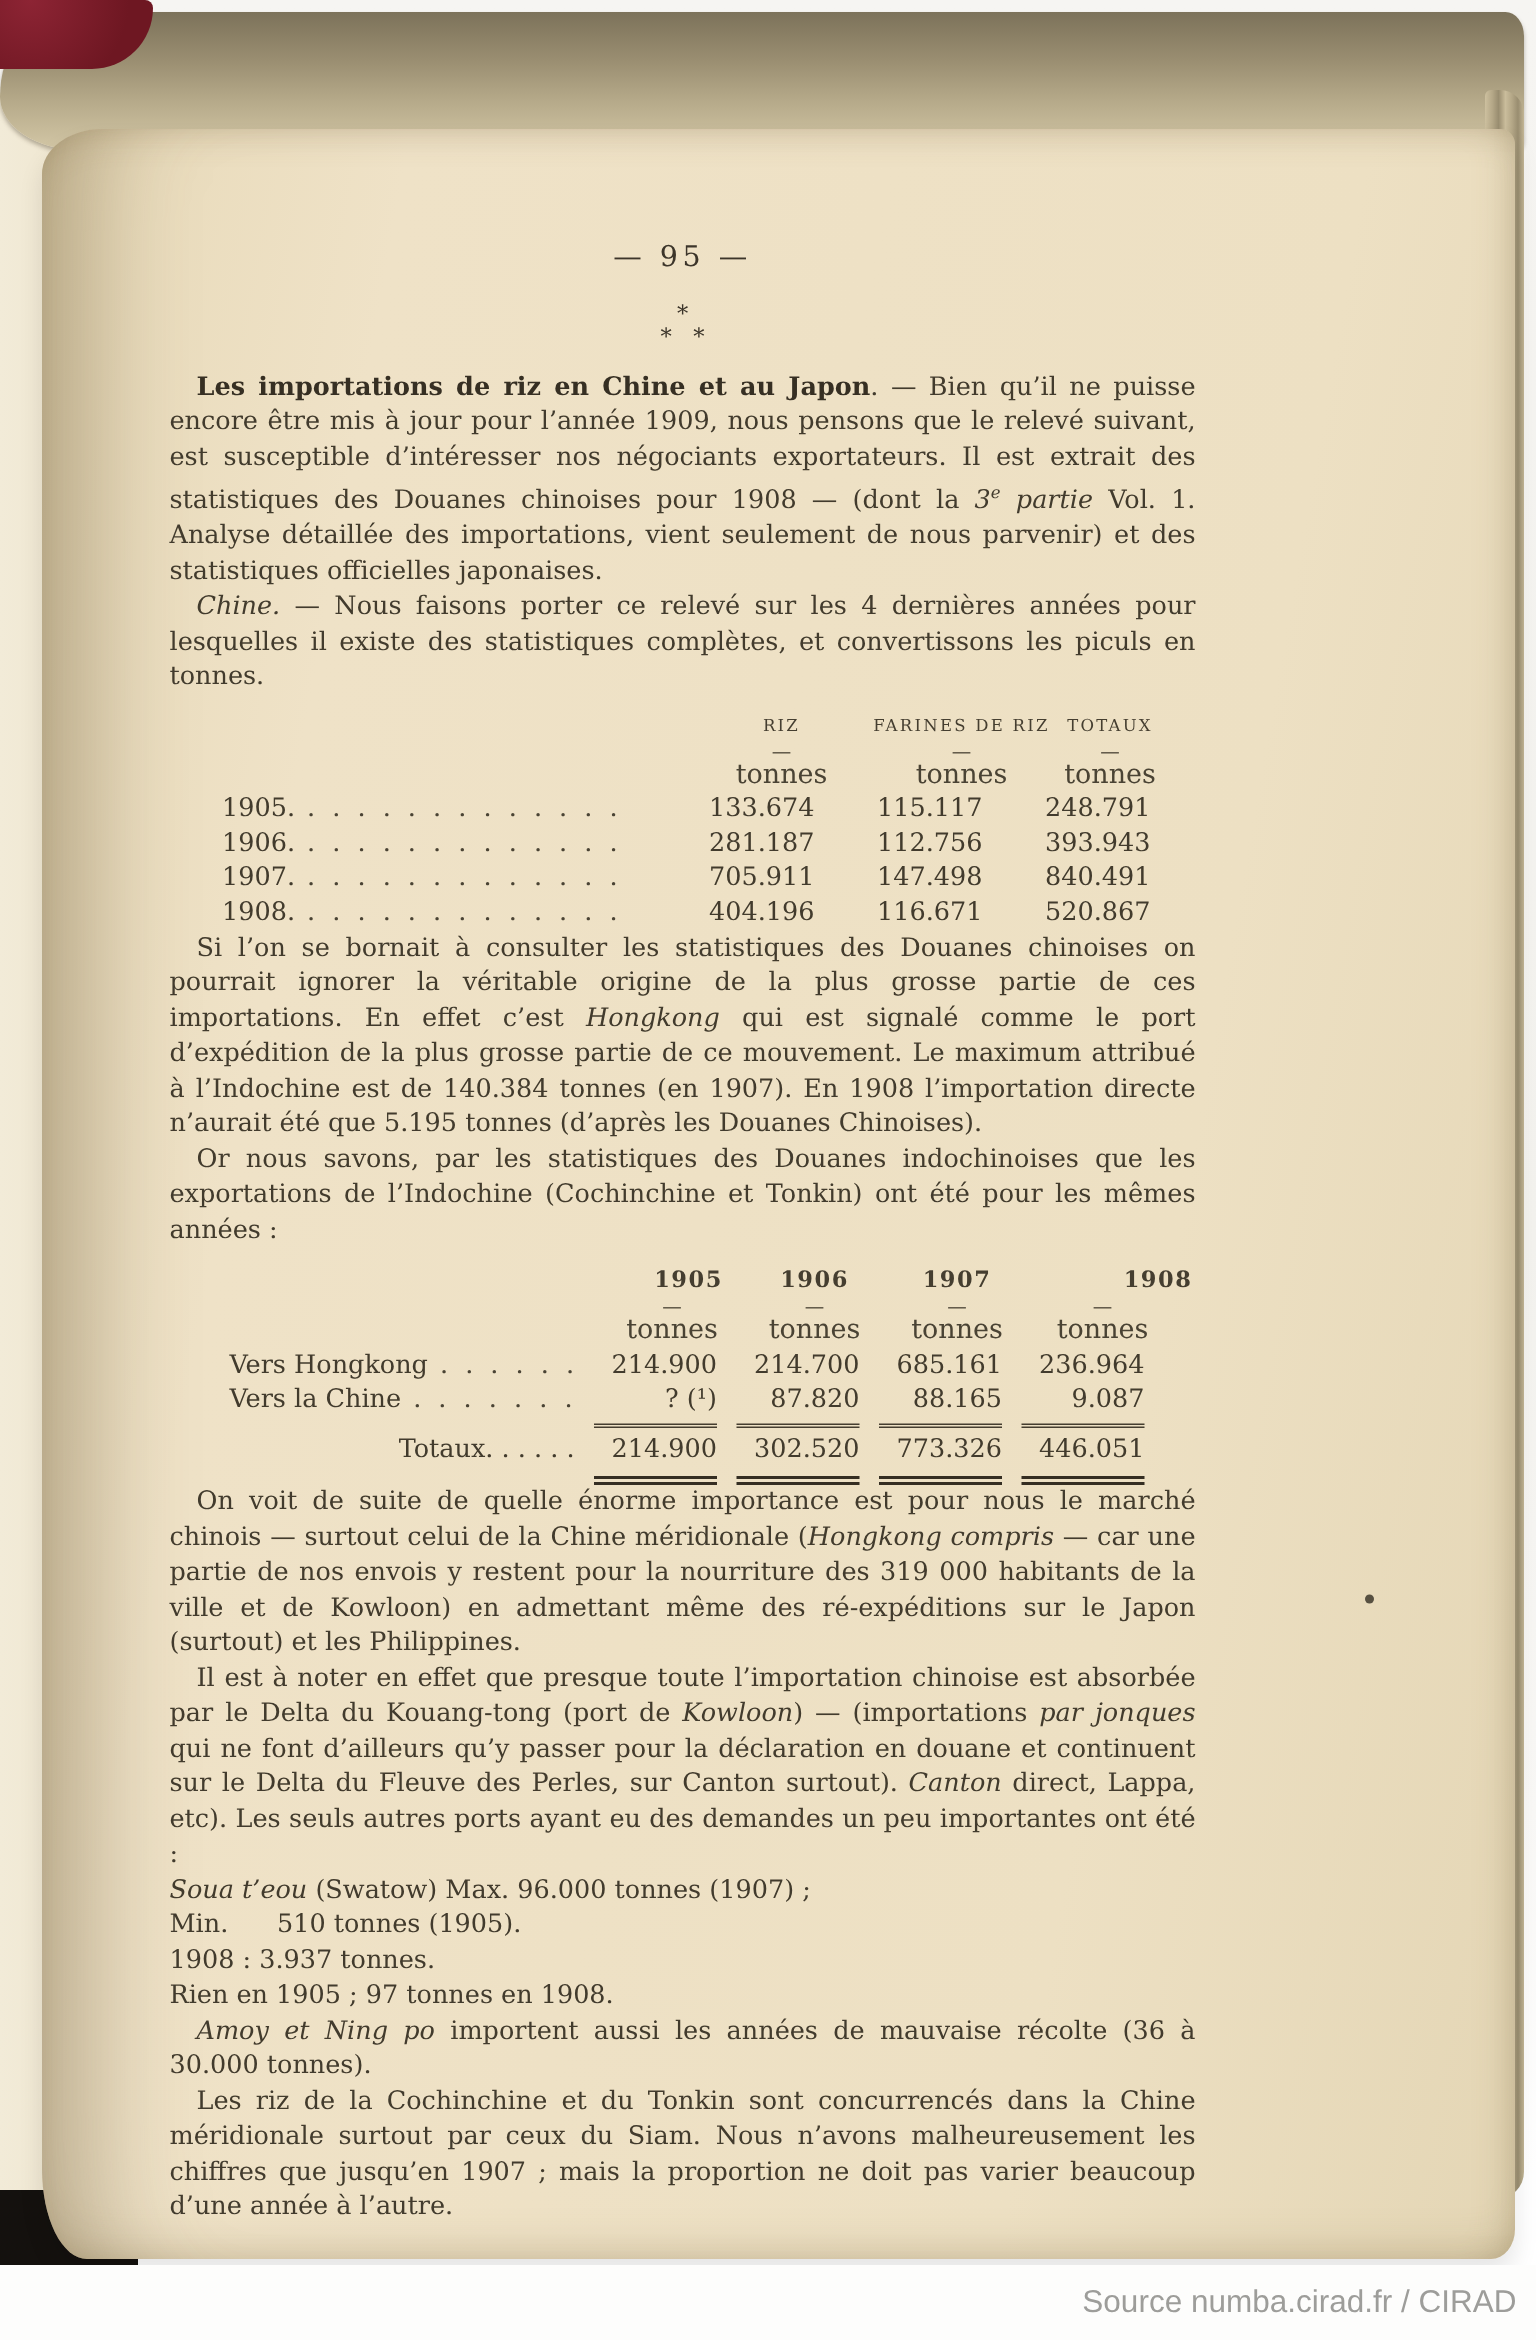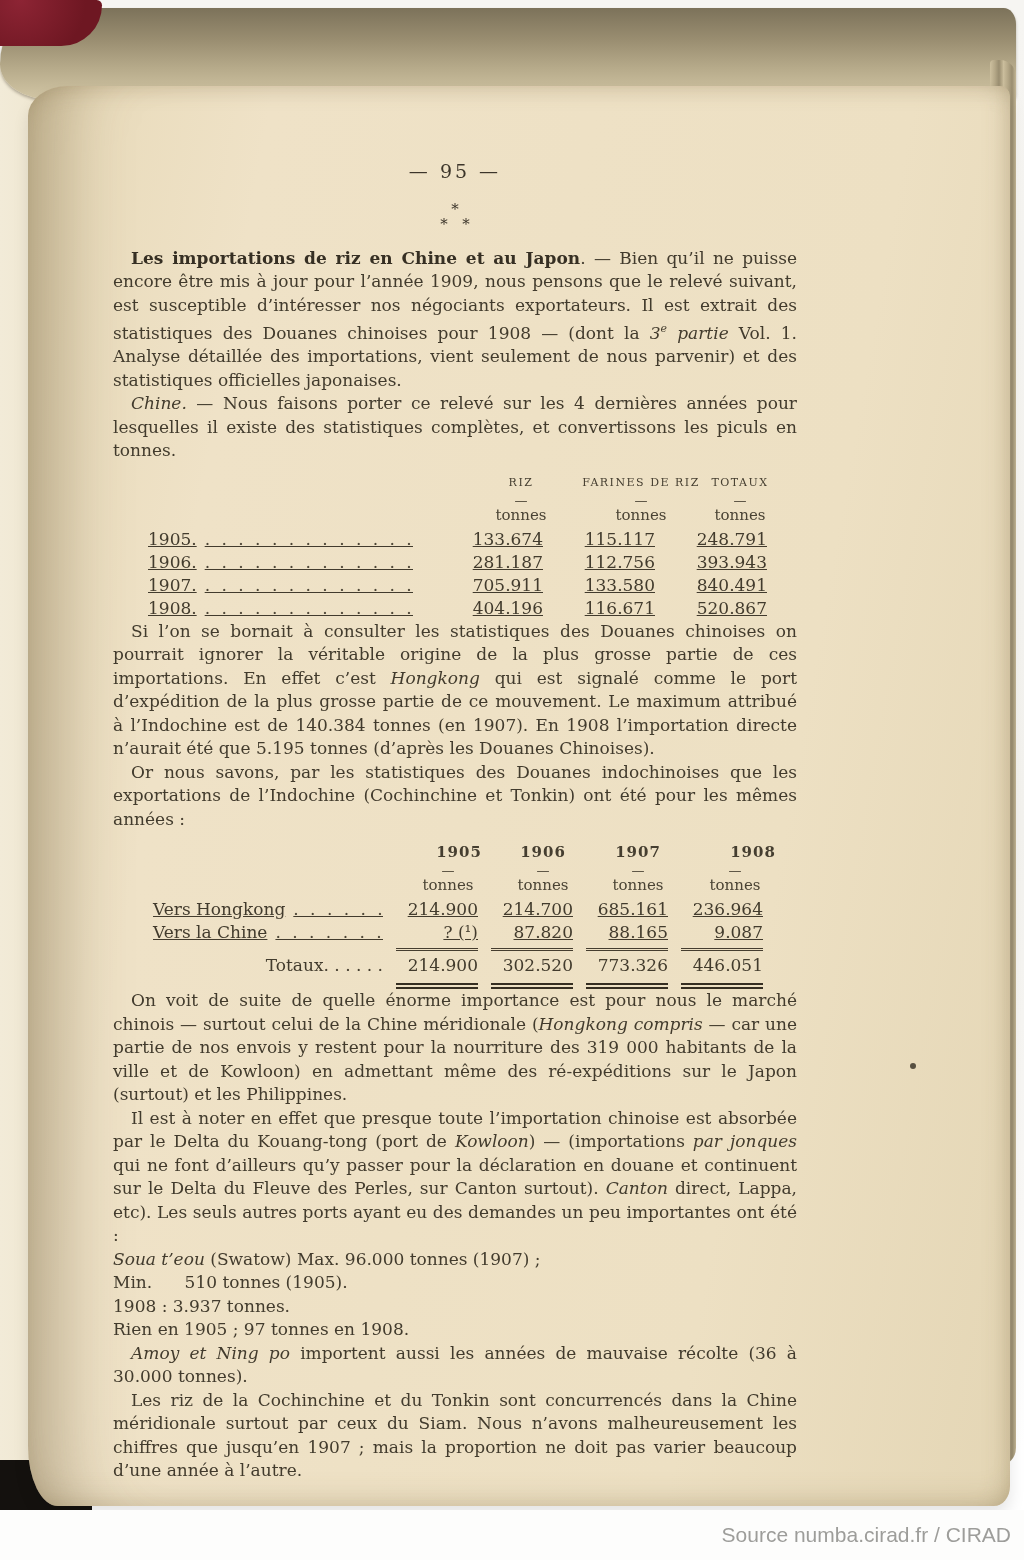--- a/index.html
+++ b/index.html
@@ -65,22 +65,22 @@
   b, .bold{font-weight:bold;color:#362f23;}
   sup{font-size:11px;}
 
   
   .t1{margin-top:8px;}
   .thead{position:relative;height:18px;}
   .thead span{position:absolute;transform:translateX(-50%);font-size:11px;letter-spacing:1.5px;color:#453e30;}
   .tdash{position:relative;height:15px;}
   .tdash span{position:absolute;transform:translateX(-50%);font-size:13px;color:#453e30;}
   .tunit{position:relative;height:20px;margin-bottom:4px;}
-  .tunit span{position:absolute;transform:translateX(-50%);font-size:15px;color:#4a4334;}
-  .trow{display:flex;height:23px;align-items:flex-start;text-decoration:underline;}
+  .tunit span{position:absolute;transform:translateX(-50%);font-size:18px;color:#4a4334;}
+  .trow{display:flex;height:23px;align-items:flex-end;}
   .t1 .lab{display:flex;width:300px;padding-left:35px;box-sizing:border-box;}
   .dots{flex:1;overflow:hidden;white-space:nowrap;letter-spacing:3px;padding-left:8px;color:#4a4334;}
   .c{text-align:right;}
   .t1 .c1{width:130px;}.t1 .c2{width:112px;}.t1 .c3{width:112px;}
 
   
   .t2{margin-top:10px;}
   .t2 .thead span{font-weight:bold;font-size:15px;letter-spacing:1px;}
   .t2 .lab{display:flex;width:270px;padding-left:40px;box-sizing:border-box;}
   .t2 .c{width:95px;}
@@ -163,21 +163,21 @@
         <span class="c c1">281.187</span>
         <span class="c c2">112.756</span>
         <span class="c c3">393.943</span>
       </div>
       <div class="trow">
         <span class="lab">
             <span>1907.</span>
             <span class="dots">. . . . . . . . . . . . . . . . . . . . . . . . . . . . . .</span>
           </span>
         <span class="c c1">705.911</span>
-        <span class="c c2">133.580</span>
+        <span class="c c2">147.498</span>
         <span class="c c3">840.491</span>
       </div>
       <div class="trow">
         <span class="lab">
             <span>1908.</span>
             <span class="dots">. . . . . . . . . . . . . . . . . . . . . . . . . . . . . .</span>
           </span>
         <span class="c c1">404.196</span>
         <span class="c c2">116.671</span>
         <span class="c c3">520.867</span>
@@ -186,21 +186,21 @@
 
     <p class="just mt8"><span>Si l’on se bornait à consulter les statistiques des Douanes chinoises on pourrait ignorer la véritable origine de la plus grosse partie de ces importations. En effet c’est </span><i>Hongkong</i><span> qui est signalé comme le port d’expédition de la plus grosse partie de ce mouvement. Le maximum attribué à l’Indochine est de 140.384 tonnes (en 1907). En 1908 l’importation directe n’aurait été que 5.195 tonnes (d’après les Douanes Chinoises).</span></p>
 
     <p class="just mt2"><span>Or nous savons, par les statistiques des Douanes indochinoises que les exportations de l’Indochine (Cochinchine et Tonkin) ont été pour les mêmes années :</span></p>
 
     <div class="t2">
       <div class="thead">
         <span style="left:346px">1905</span>
         <span style="left:430px">1906</span>
         <span style="left:525px">1907</span>
-        <span style="left:640px">1908</span>
+        <span style="left:659px">1908</span>
       </div>
       <div class="tdash">
         <span style="left:335px">—</span>
         <span style="left:430px">—</span>
         <span style="left:525px">—</span>
         <span style="left:622px">—</span>
       </div>
       <div class="tunit">
         <span style="left:335px">tonnes</span>
         <span style="left:430px">tonnes</span>

